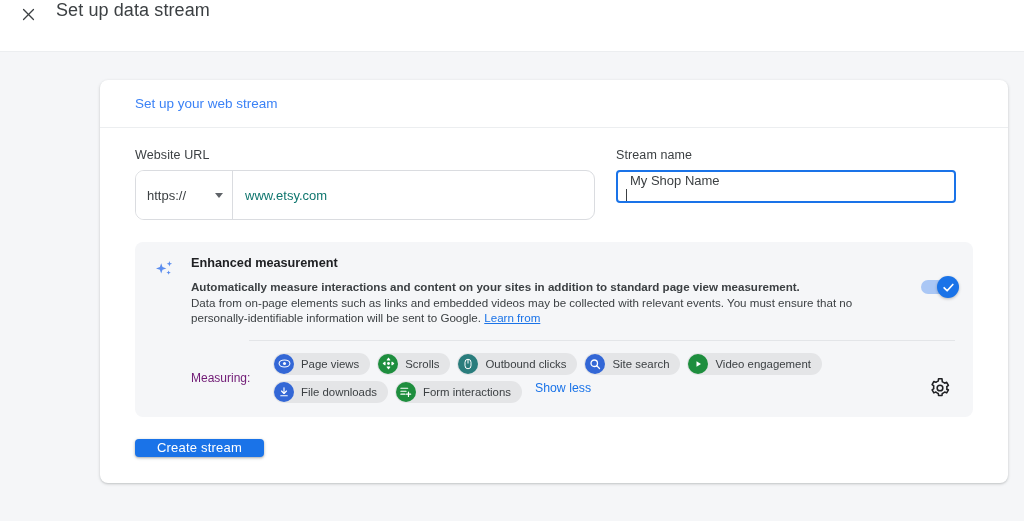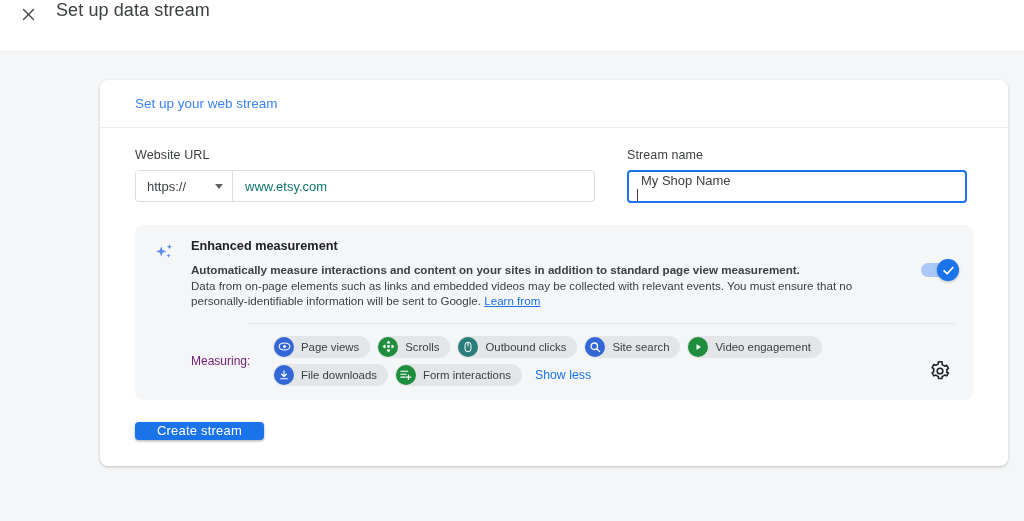--- a/index.html
+++ b/index.html
@@ -54,39 +54,39 @@
     font-size: 13.5px;
     color: #3b82f6;
     border-bottom: 1px solid #eceef0;
   }
 
   .card-body { padding: 20px 35px 26px 35px; }
 
   
   .field-row {
     display: flex;
-    gap: 32px;
+    gap: 21px;
     align-items: flex-start;
   }
   .field { display: flex; flex-direction: column; }
   .field.url { width: 460px; }
   .field.name { width: 340px; }
 
   .field-label {
     font-size: 12.5px;
     color: #3c4043;
     margin-bottom: 8px;
     letter-spacing: .1px;
   }
 
   .url-control {
     display: flex;
-    height: 32px;
+    height: 50px;
     border: 1px solid #dadce0;
-    border-radius: 4px;
+    border-radius: 9px;
     overflow: hidden;
     background: #fff;
   }
   .scheme-select {
     width: 97px;
     display: flex;
     align-items: center;
     justify-content: space-between;
     padding: 0 9px 0 11px;
     border-right: 1px solid #dadce0;
@@ -206,21 +206,21 @@
   .measuring-label {
     font-size: 12px;
     color: #701a75;
     flex: 0 0 auto;
     width: 72px;
   }
   .chips {
     display: flex;
     flex-wrap: wrap;
     gap: 6px 7px;
-    align-items: center;
+    align-items: flex-start;
     max-width: 620px;
   }
   .chip {
     display: inline-flex;
     align-items: center;
     background: #e4e5e7;
     border-radius: 14px;
     height: 22px;
     padding: 0 11px 0 1px;
     cursor: pointer;

